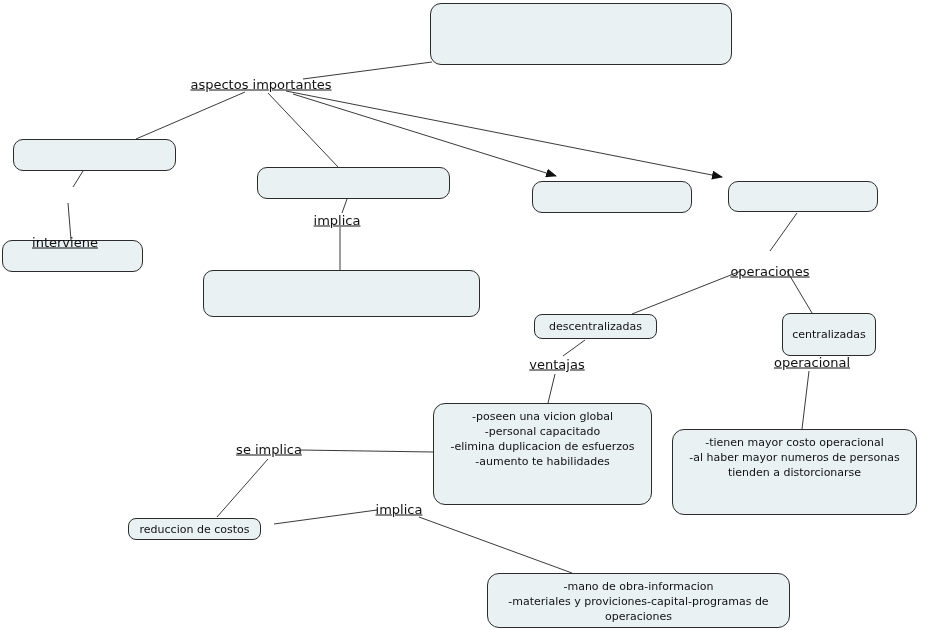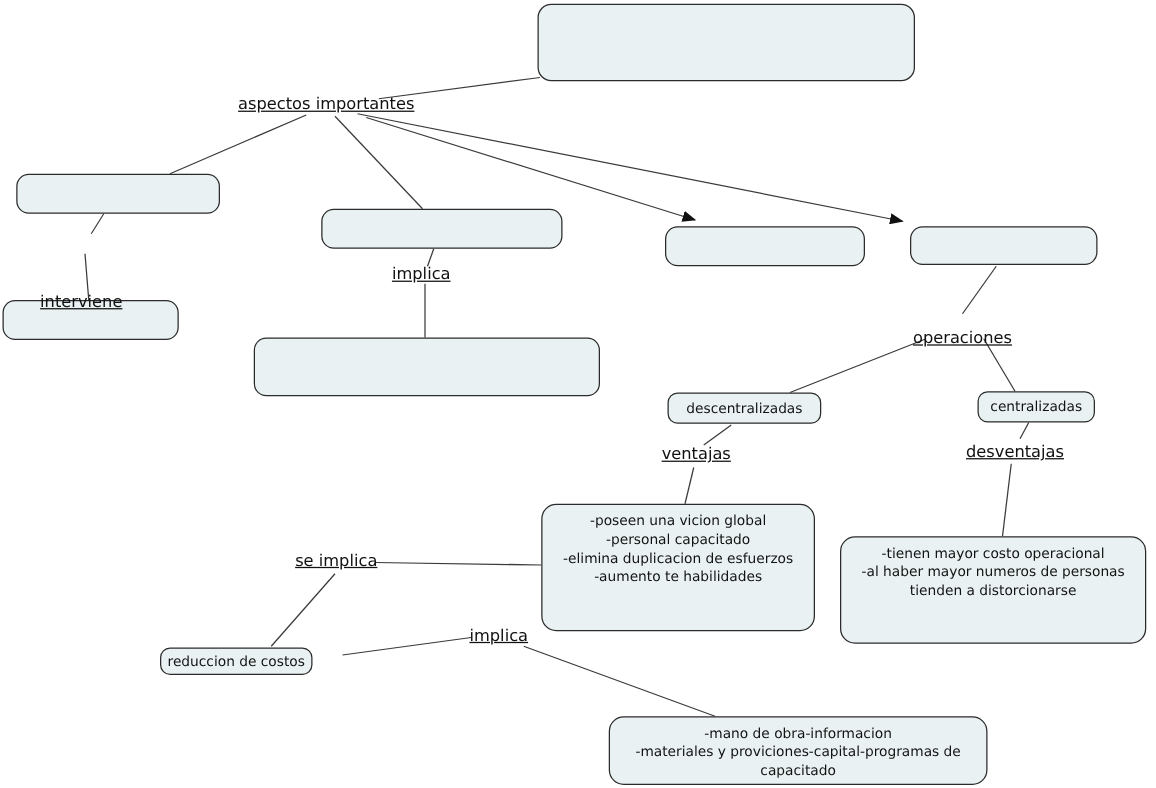--- a/index.html
+++ b/index.html
@@ -33,24 +33,24 @@
   }
   
   #n-top{left:430px;top:3px;width:302px;height:62px;border-radius:11px;}
   #n-left1{left:13px;top:139px;width:163px;height:32px;}
   #n-left2{left:2px;top:240px;width:141px;height:32px;}
   #n-mid{left:257px;top:167px;width:193px;height:32px;}
   #n-bigmid{left:203px;top:270px;width:277px;height:47px;}
   #n-arrow1{left:532px;top:181px;width:160px;height:32px;}
   #n-arrow2{left:728px;top:181px;width:150px;height:31px;}
   #n-desc{left:534px;top:314px;width:123px;height:25px;border-radius:8px;}
-  #n-cent{left:782px;top:313px;width:94px;height:25px;border-radius:8px;}
+  #n-cent{left:782px;top:313px;width:94px;height:43px;border-radius:8px;}
   #n-vent{left:433px;top:403px;width:219px;height:102px;border-radius:12px;}
   #n-desv{left:672px;top:429px;width:245px;height:86px;border-radius:12px;}
-  #n-red{left:128px;top:518px;width:122px;height:22px;border-radius:8px;}
+  #n-red{left:128px;top:518px;width:133px;height:22px;border-radius:8px;}
   #n-bot{left:487px;top:573px;width:303px;height:55px;border-radius:12px;}
   
   #l-aspectos{left:261px;top:84px;}
   #l-interviene{left:65px;top:194px;margin-top:48px;}
   #l-implica1{left:337px;top:220px;}
   #l-operaciones{left:770px;top:271px;}
   #l-ventajas{left:557px;top:364px;text-align:center;}
   #l-desventajas{left:812px;top:362px;}
   #l-sedirige{left:269px;top:449px;}
   #l-implica2{left:399px;top:509px;}
@@ -100,24 +100,24 @@
   <div class="node list" id="n-vent">-poseen una vicion global
 -personal capacitado
 -elimina duplicacion de esfuerzos
 -aumento te habilidades</div>
   <div class="node list" id="n-desv">-tienen mayor costo operacional
 -al haber mayor numeros de personas
 tienden a distorcionarse</div>
   <div class="node" id="n-red">reduccion de costos</div>
   <div class="node list" id="n-bot">-mano de obra-informacion
 -materiales y proviciones-capital-programas de
-capacitado</div>
+operaciones</div>
 
   <div class="label" id="l-aspectos">aspectos importantes</div>
   <div class="label" id="l-interviene">interviene</div>
   <div class="label" id="l-implica1">implica</div>
   <div class="label" id="l-operaciones">operaciones</div>
   <div class="label" id="l-ventajas">ventajas</div>
-  <div class="label" id="l-desventajas">desventajas</div>
+  <div class="label" id="l-desventajas">operacional</div>
   <div class="label" id="l-sedirige">se implica</div>
   <div class="label" id="l-implica2">implica</div>
 
 </div>
 
 </body></html>

